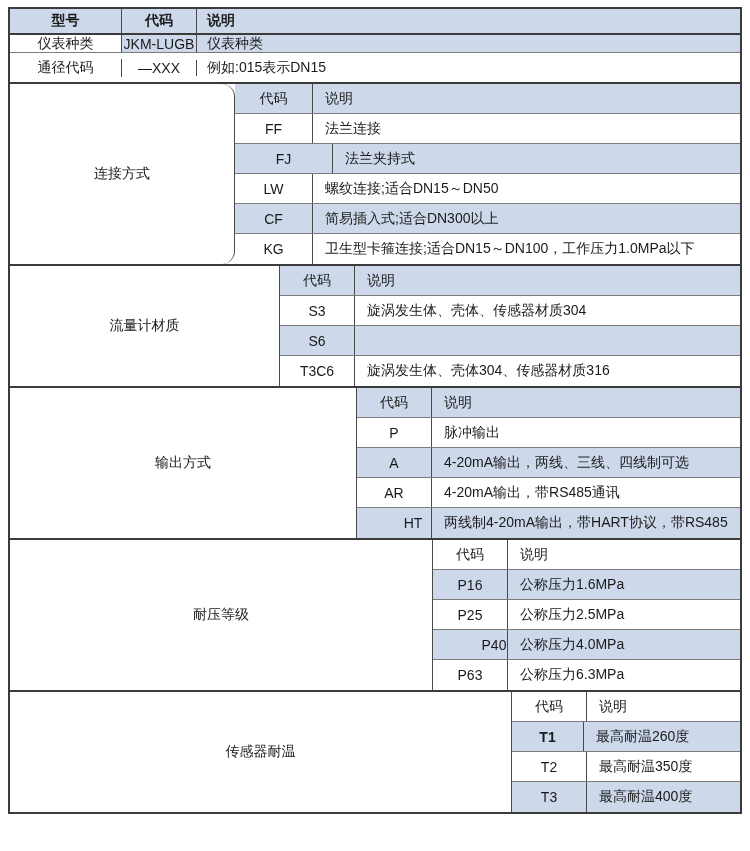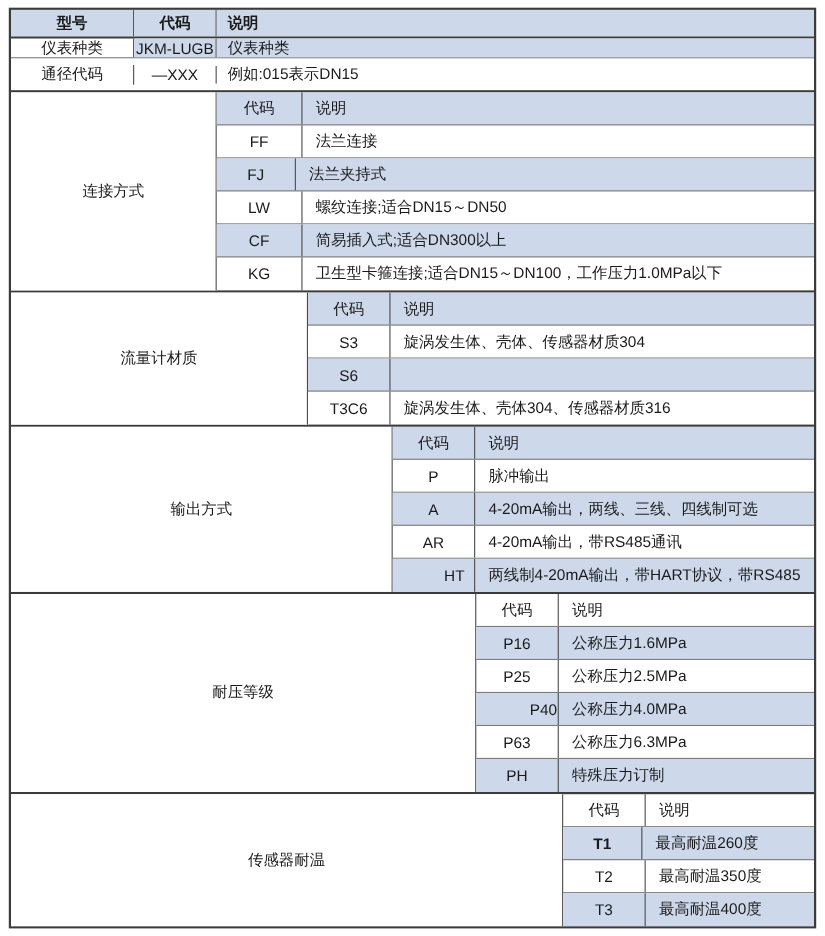--- a/index.html
+++ b/index.html
@@ -55,32 +55,32 @@
   </div>
 
   <div class="frow row-dn">
     <div class="cell c1">通径代码</div>
     <div class="cell c2">—XXX</div>
     <div class="cell c3">例如:015表示DN15</div>
   </div>
 
   <div id="sections">
       <div class="section">
-        <div class="sec-label" style="width: 187px;">连接方式</div>
+        <div class="sec-label" style="width: 225px; border-radius: 13px;">连接方式</div>
         <div class="sec-rows">
           <div class="nrow blue">
             <div class="ncode" style="width: 78px;">代码</div>
             <div class="ndesc">说明</div>
           </div>
           <div class="nrow">
             <div class="ncode" style="width: 78px;">FF</div>
             <div class="ndesc">法兰连接</div>
           </div>
           <div class="nrow blue">
-            <div class="ncode" style="width: 72px;">FJ</div>
+            <div class="ncode" style="width: 98px;">FJ</div>
             <div class="ndesc">法兰夹持式</div>
           </div>
           <div class="nrow">
             <div class="ncode" style="width: 78px;">LW</div>
             <div class="ndesc">螺纹连接;适合DN15～DN50</div>
           </div>
           <div class="nrow blue">
             <div class="ncode" style="width: 78px;">CF</div>
             <div class="ndesc">简易插入式;适合DN300以上</div>
           </div>
@@ -151,24 +151,20 @@
             <div class="ndesc">公称压力2.5MPa</div>
           </div>
           <div class="nrow blue">
             <div class="ncode" style="width: 75px; padding-left: 48px;">P40</div>
             <div class="ndesc">公称压力4.0MPa</div>
           </div>
           <div class="nrow">
             <div class="ncode" style="width: 75px;">P63</div>
             <div class="ndesc">公称压力6.3MPa</div>
           </div>
-          <div class="nrow blue">
-            <div class="ncode" style="width: 75px;">PH</div>
-            <div class="ndesc">特殊压力订制</div>
-          </div>
         </div>
       </div>
       <div class="section">
         <div class="sec-label" style="width: 502px;">传感器耐温</div>
         <div class="sec-rows">
           <div class="nrow">
             <div class="ncode" style="width: 75px;">代码</div>
             <div class="ndesc">说明</div>
           </div>
           <div class="nrow blue">

